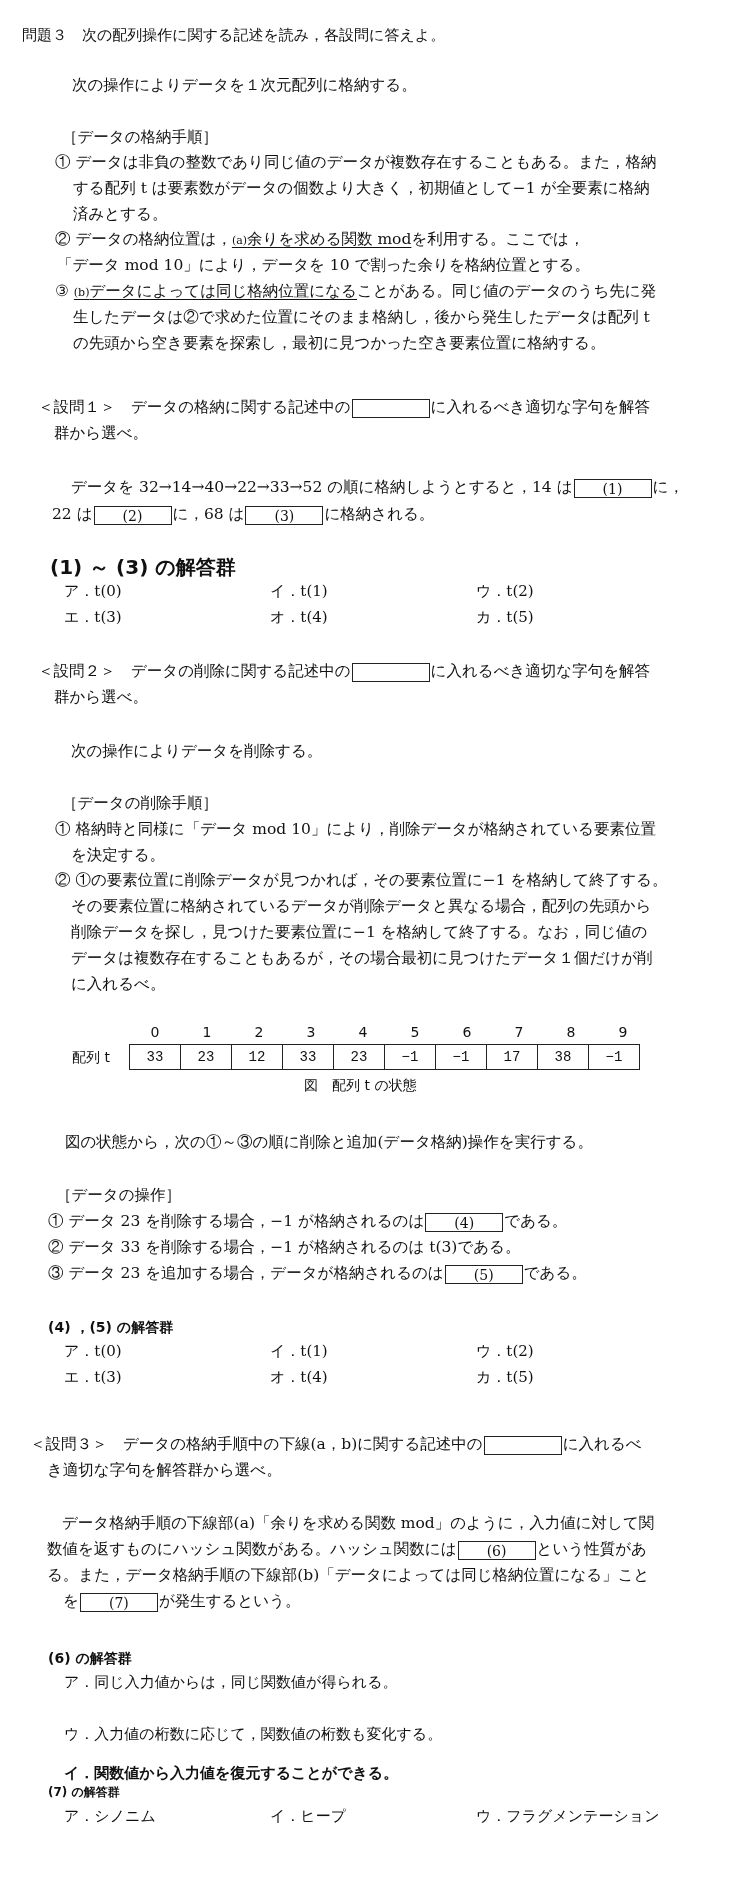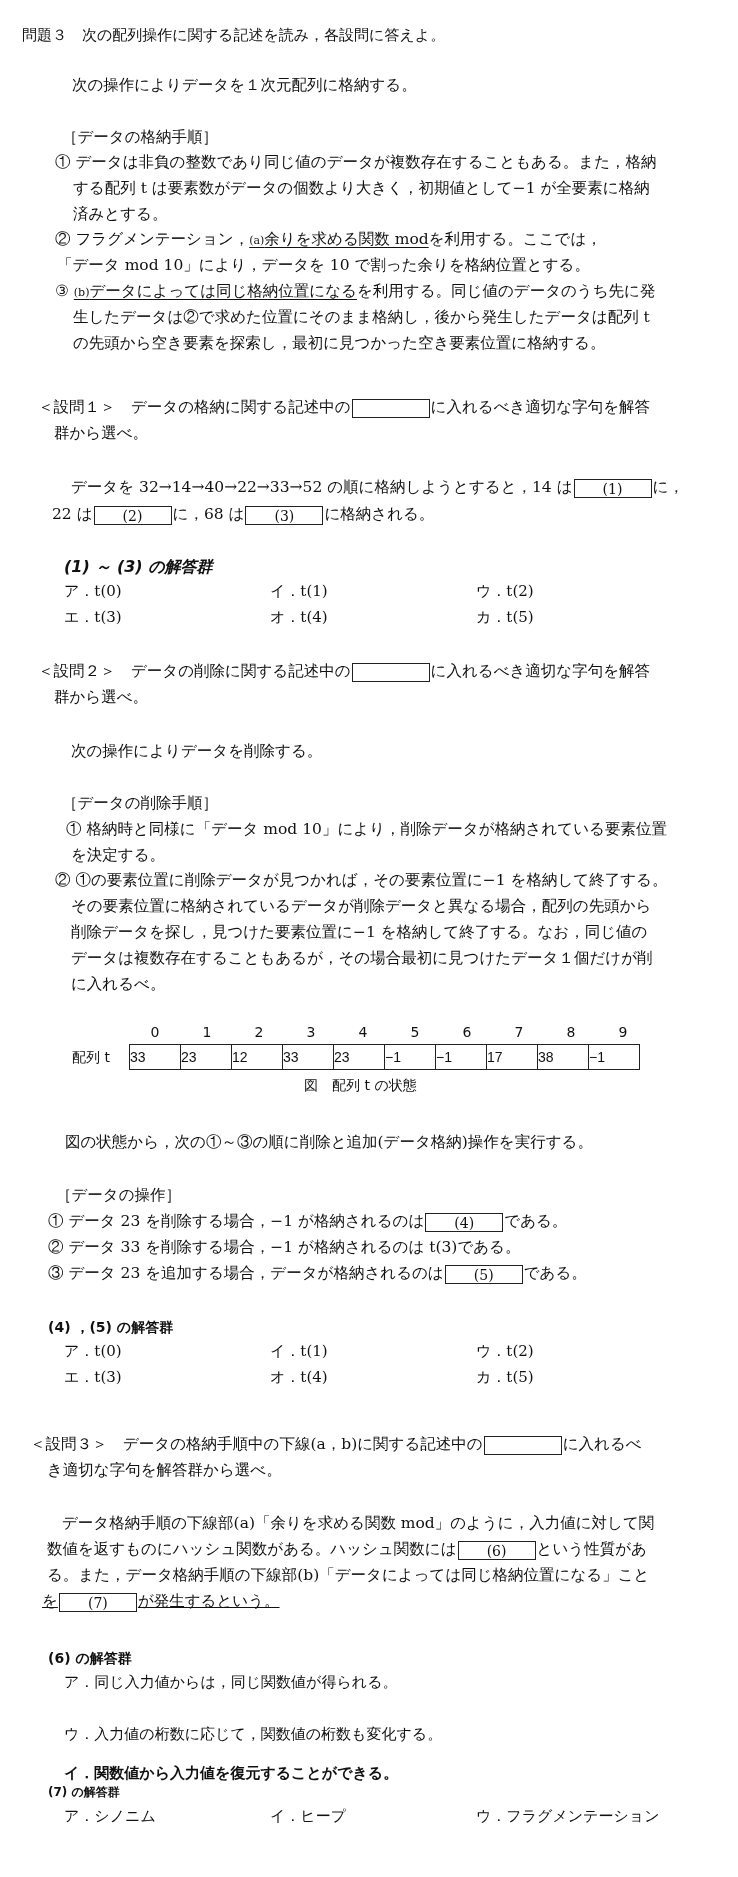--- a/index.html
+++ b/index.html
@@ -7,71 +7,71 @@
        font-family:"DejaVu Serif","Liberation Serif",serif;color:#111;font-size:15.5px;}
   .ln{position:absolute;white-space:nowrap;line-height:22px;}
   .sans{font-family:"DejaVu Sans","Liberation Sans",sans-serif;}
   .bold{font-weight:bold;}
   .box{display:inline-block;border:1.3px solid #222;height:19px;line-height:19px;
        vertical-align:middle;text-align:center;box-sizing:border-box;margin:0 1px;font-size:14px;}
   .box.w78{width:78px;}
   .u{text-decoration:underline;text-underline-offset:3px;}
   .sm{font-size:11px;}
   table.arr{position:absolute;border-collapse:collapse;}
-  table.arr td{border:1.3px solid #222;width:50px;height:24px;
-       font-family:Liberation Sans, sans-serif;font-size:14px;padding:0;}
+  table.arr td{border:1.3px solid #222;width:50px;height:24px;text-align:center;
+       font-family:Liberation Mono, monospace;font-size:14px;padding:0;}
   .idx{position:absolute;font-family:"DejaVu Sans","Liberation Sans",sans-serif;font-size:14px;width:52px;text-align:center;}
   .opt{position:absolute;white-space:nowrap;font-size:15px;}
 </style>
 </head>
 <body>
 
 <div class="ln sans" style="left:22px;top:24px;font-size:15px;">問題３　次の配列操作に関する記述を読み，各設問に答えよ。</div>
 
 <div class="ln" style="left:72px;top:74px;">次の操作によりデータを１次元配列に格納する。</div>
 
 <div class="ln" style="left:62px;top:126px;">［データの格納手順］</div>
 <div class="ln" style="left:55px;top:151px;">① データは非負の整数であり同じ値のデータが複数存在することもある。また，格納</div>
 <div class="ln" style="left:73px;top:177px;">する配列 t は要素数がデータの個数より大きく，初期値として−1 が全要素に格納</div>
 <div class="ln" style="left:73px;top:203px;">済みとする。</div>
 <div class="ln" style="left:55px;top:228px;">
-  <span>② フラグメンテーション，</span><span class="u"><span class="sm">(a)</span><span>余りを求める関数 mod</span></span><span>を利用する。ここでは，</span>
+  <span>② データの格納位置は，</span><span class="u"><span class="sm">(a)</span><span>余りを求める関数 mod</span></span><span>を利用する。ここでは，</span>
 </div>
 <div class="ln" style="left:57px;top:254px;">「データ mod 10」により，データを 10 で割った余りを格納位置とする。</div>
 <div class="ln" style="left:55px;top:280px;">
-  <span>③ </span><span class="u"><span class="sm">(b)</span><span>データによっては同じ格納位置になる</span></span><span>を利用する。同じ値のデータのうち先に発</span>
+  <span>③ </span><span class="u"><span class="sm">(b)</span><span>データによっては同じ格納位置になる</span></span><span>ことがある。同じ値のデータのうち先に発</span>
 </div>
 <div class="ln" style="left:73px;top:306px;">生したデータは②で求めた位置にそのまま格納し，後から発生したデータは配列 t</div>
 <div class="ln" style="left:73px;top:332px;">の先頭から空き要素を探索し，最初に見つかった空き要素位置に格納する。</div>
 
 <div class="ln" style="left:38px;top:396px;">
   <span>＜設問１＞　データの格納に関する記述中の</span><span class="box w78"></span><span>に入れるべき適切な字句を解答</span>
 </div>
 <div class="ln" style="left:54px;top:422px;">群から選べ。</div>
 <div class="ln" style="left:71px;top:476px;">
   <span>データを 32→14→40→22→33→52 の順に格納しようとすると，14 は</span><span class="box w78">(1)</span><span>に，</span>
 </div>
 <div class="ln" style="left:52px;top:503px;">
   <span>22 は</span><span class="box w78">(2)</span><span>に，68 は</span><span class="box w78">(3)</span><span>に格納される。</span>
 </div>
-<div class="ln sans bold" style="left:64px;top:556px;font-size:16px;font-style:italic;">(1) ～ (3) の解答群</div>
+<div class="ln sans bold" style="left:50px;top:556px;font-size:20px;">(1) ～ (3) の解答群</div>
 <div class="opt" style="left:64px;top:582px;">ア．t(0)</div>
 <div class="opt" style="left:270px;top:582px;">イ．t(1)</div>
 <div class="opt" style="left:476px;top:582px;">ウ．t(2)</div>
 <div class="opt" style="left:64px;top:608px;">エ．t(3)</div>
 <div class="opt" style="left:270px;top:608px;">オ．t(4)</div>
 <div class="opt" style="left:476px;top:608px;">カ．t(5)</div>
 
 <div class="ln" style="left:38px;top:660px;">
   <span>＜設問２＞　データの削除に関する記述中の</span><span class="box w78"></span><span>に入れるべき適切な字句を解答</span>
 </div>
 <div class="ln" style="left:54px;top:686px;">群から選べ。</div>
 <div class="ln" style="left:71px;top:740px;">次の操作によりデータを削除する。</div>
 <div class="ln" style="left:62px;top:792px;">［データの削除手順］</div>
-<div class="ln" style="left:66px;top:818px;text-align:right;">① 格納時と同様に「データ mod 10」により，削除データが格納されている要素位置</div>
+<div class="ln" style="left:55px;top:818px;text-align:right;">① 格納時と同様に「データ mod 10」により，削除データが格納されている要素位置</div>
 <div class="ln" style="left:71px;top:844px;">を決定する。</div>
 <div class="ln" style="left:55px;top:869px;">② ①の要素位置に削除データが見つかれば，その要素位置に−1 を格納して終了する。</div>
 <div class="ln" style="left:71px;top:895px;">その要素位置に格納されているデータが削除データと異なる場合，配列の先頭から</div>
 <div class="ln" style="left:71px;top:921px;">削除データを探し，見つけた要素位置に−1 を格納して終了する。なお，同じ値の</div>
 <div class="ln" style="left:71px;top:947px;text-align:center;">データは複数存在することもあるが，その場合最初に見つけたデータ１個だけが削</div>
 <div class="ln" style="left:71px;top:973px;">に入れるべ。</div>
 
 <div>
   <div id="idxrow">
       <div class="idx" style="left: 129px; top: 1024px;">0</div>
@@ -124,21 +124,21 @@
 
 <div class="ln" style="left:30px;top:1433px;">
   <span>＜設問３＞　データの格納手順中の下線(a，b)に関する記述中の</span><span class="box w78"></span><span>に入れるべ</span>
 </div>
 <div class="ln" style="left:47px;top:1459px;">き適切な字句を解答群から選べ。</div>
 <div class="ln" style="left:62px;top:1512px;">データ格納手順の下線部(a)「余りを求める関数 mod」のように，入力値に対して関</div>
 <div class="ln" style="left:47px;top:1538px;">
   <span>数値を返すものにハッシュ関数がある。ハッシュ関数には</span><span class="box w78">(6)</span><span>という性質があ</span>
 </div>
 <div class="ln" style="left:47px;top:1564px;text-align:center;">る。また，データ格納手順の下線部(b)「データによっては同じ格納位置になる」こと</div>
-<div class="ln" style="left:42px;top:1590px;text-decoration:underline;">
+<div class="ln" style="left:63px;top:1590px;">
   <span>を</span><span class="box w78">(7)</span><span>が発生するという。</span>
 </div>
 
 <div class="ln sans bold" style="left:48px;top:1647px;font-size:14px;">(6) の解答群</div>
 <div class="opt" style="left:64px;top:1673px;">ア．同じ入力値からは，同じ関数値が得られる。</div>
 <div class="opt" style="left:64px;top:1764px;font-weight:bold;">イ．関数値から入力値を復元することができる。</div>
 <div class="opt" style="left:64px;top:1725px;">ウ．入力値の桁数に応じて，関数値の桁数も変化する。</div>
 
 <div class="ln sans bold" style="left:48px;top:1781px;font-size:12px;">(7) の解答群</div>
 <div class="opt" style="left:64px;top:1807px;">ア．シノニム</div>

